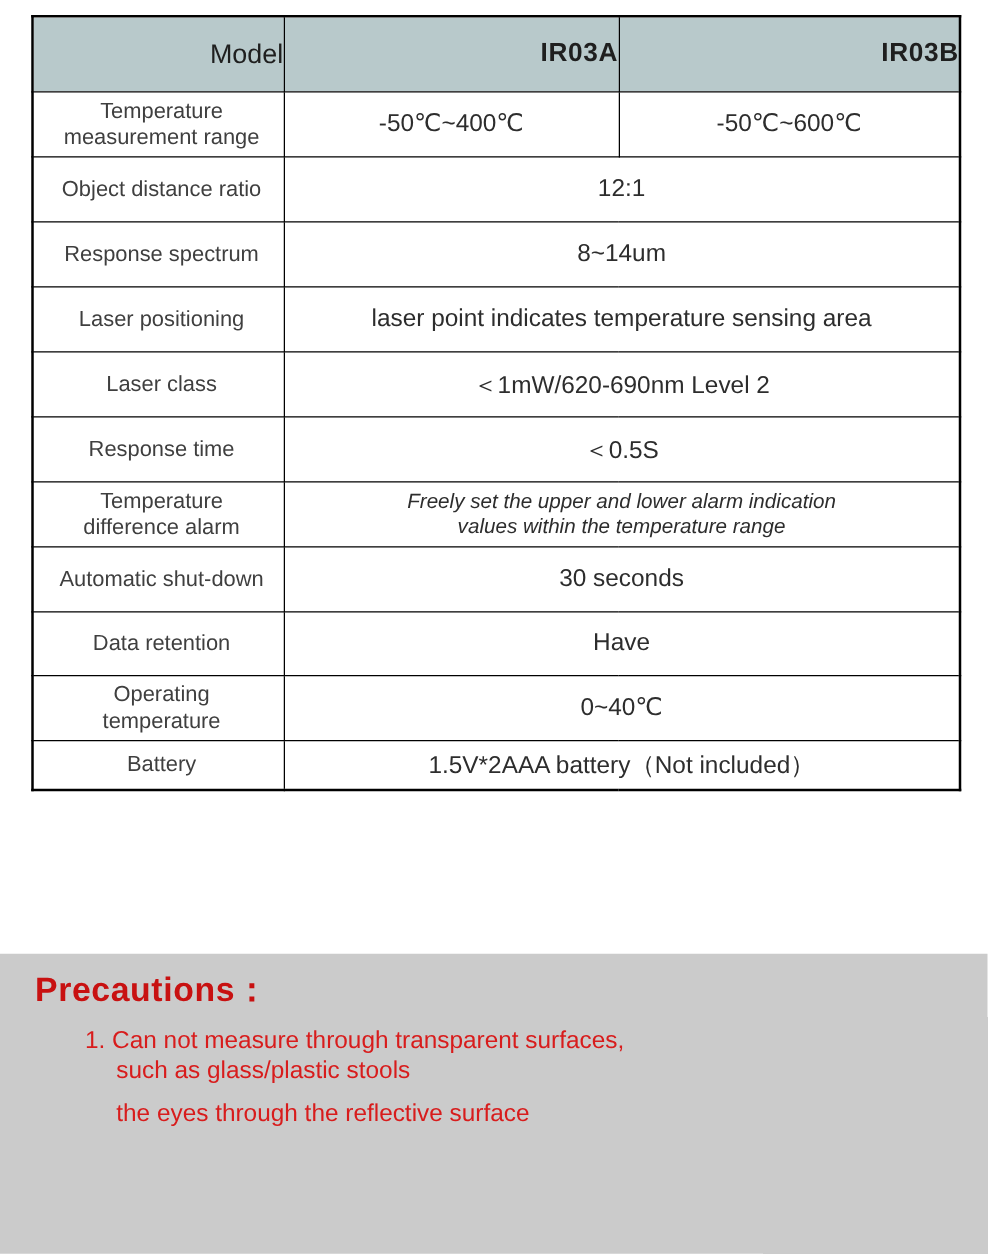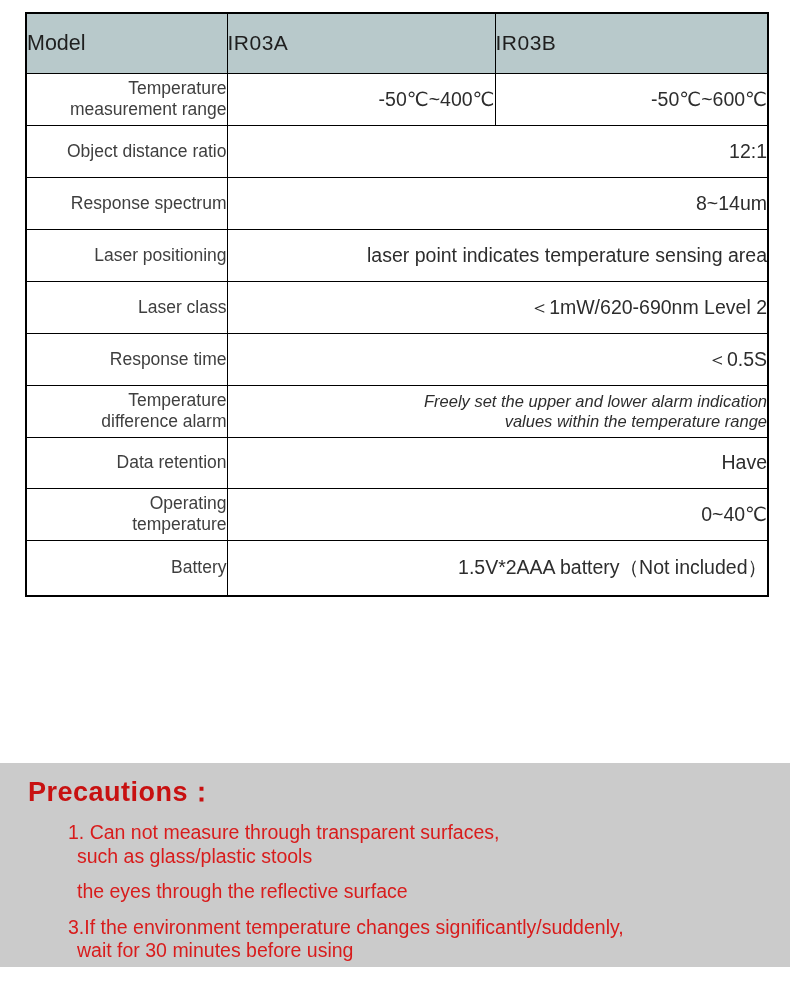--- a/index.html
+++ b/index.html
@@ -27,74 +27,74 @@
     border-collapse:collapse;
     table-layout:fixed;
     border:2px solid var(--border-color);
     background:#ffffff;
   }
   col.c1{width:201px;}
   col.c2{width:268px;}
   col.c3{width:273px;}
   tr{height:52px;}
   tr.h-header{height:60px;}
-  tr.h-battery{height:56px;border-radius:13px;}
+  tr.h-battery{height:40px;border-radius:13px;}
   tr.h-short{height:51px;margin-top:40px;}
   th,td{
     border:1px solid var(--border-color);
     vertical-align:middle;
     overflow:hidden;
   }
   th.hcell{
     background:var(--header-bg);
     font-size:21px;
     font-weight:normal;
     color:#1f1f1f;
-    text-align:left;
+    text-align:right;
   }
   th.hcell.model-col{font-size:21.5px;}
-  th.hcell.bold{font-weight:normal;letter-spacing:0.5px;}
+  th.hcell.bold{font-weight:bold;letter-spacing:0.5px;}
   td.label{
     padding-left:5px;
     font-size:17.5px;
     line-height:21px;
     color:var(--label-color);
-    text-align:right;
+    text-align:center;
   }
   td.value{
     font-size:19.5px;
     color:var(--value-color);
-    text-align:right;
+    text-align:center;
   }
   td.value.small{
     font-size:16.5px;
     line-height:20px;
     font-style:italic;
   }
   
   .precautions{
     position:absolute;top:763px;left:0;
-    width:790px;height:204px;
+    width:790px;height:240px;
     background:var(--prec-bg);
   }
   .prec-title{
     margin:11px 0 11px 28px;
     font-size:27px;
     font-weight:800;
     letter-spacing:0.5px;
     color:var(--prec-title-red);
     font-family:"Liberation Sans","DejaVu Sans",sans-serif;
   }
   .prec-item{
     margin:0 10px 12px 68px;
     font-size:19.5px;
     line-height:23.5px;
     color:var(--prec-item-red);
   }
-  .prec-line2{margin-left:9px;}
+  .prec-line2{margin-left:25px;}
 </style>
 </head>
 <body>
 
 <table class="spec">
   <colgroup>
       <col class="c1">
       <col class="c2">
       <col class="c3">
     </colgroup>
@@ -144,20 +144,24 @@
       <td class="label">
         <div>Temperature</div>
         <div>difference alarm</div>
       </td>
       <td class="value small" colspan="2">
         <div>Freely set the upper and lower alarm indication</div>
         <div>values within the temperature range</div>
       </td>
     </tr>
 
+    <tr>
+      <td class="label">Automatic shut-down</td>
+      <td class="value" colspan="2">30 seconds</td>
+    </tr>
 
     <tr class="h-short">
       <td class="label">Data retention</td>
       <td class="value" colspan="2">Have</td>
     </tr>
 
     <tr>
       <td class="label">
         <div>Operating</div>
         <div>temperature</div>
@@ -178,17 +182,13 @@
 
   <div class="prec-item">
     <div>1. Can not measure through transparent surfaces,</div>
     <div class="prec-line2">such as glass/plastic stools</div>
   </div>
 
   <div class="prec-item">
     <div class="prec-line2">the eyes through the reflective surface</div>
   </div>
 
-  <div class="prec-item">
-    <div>3.If the environment temperature changes significantly/suddenly,</div>
-    <div class="prec-line2">wait for 30 minutes before using</div>
-  </div>
 </div>
 
 </body></html>

